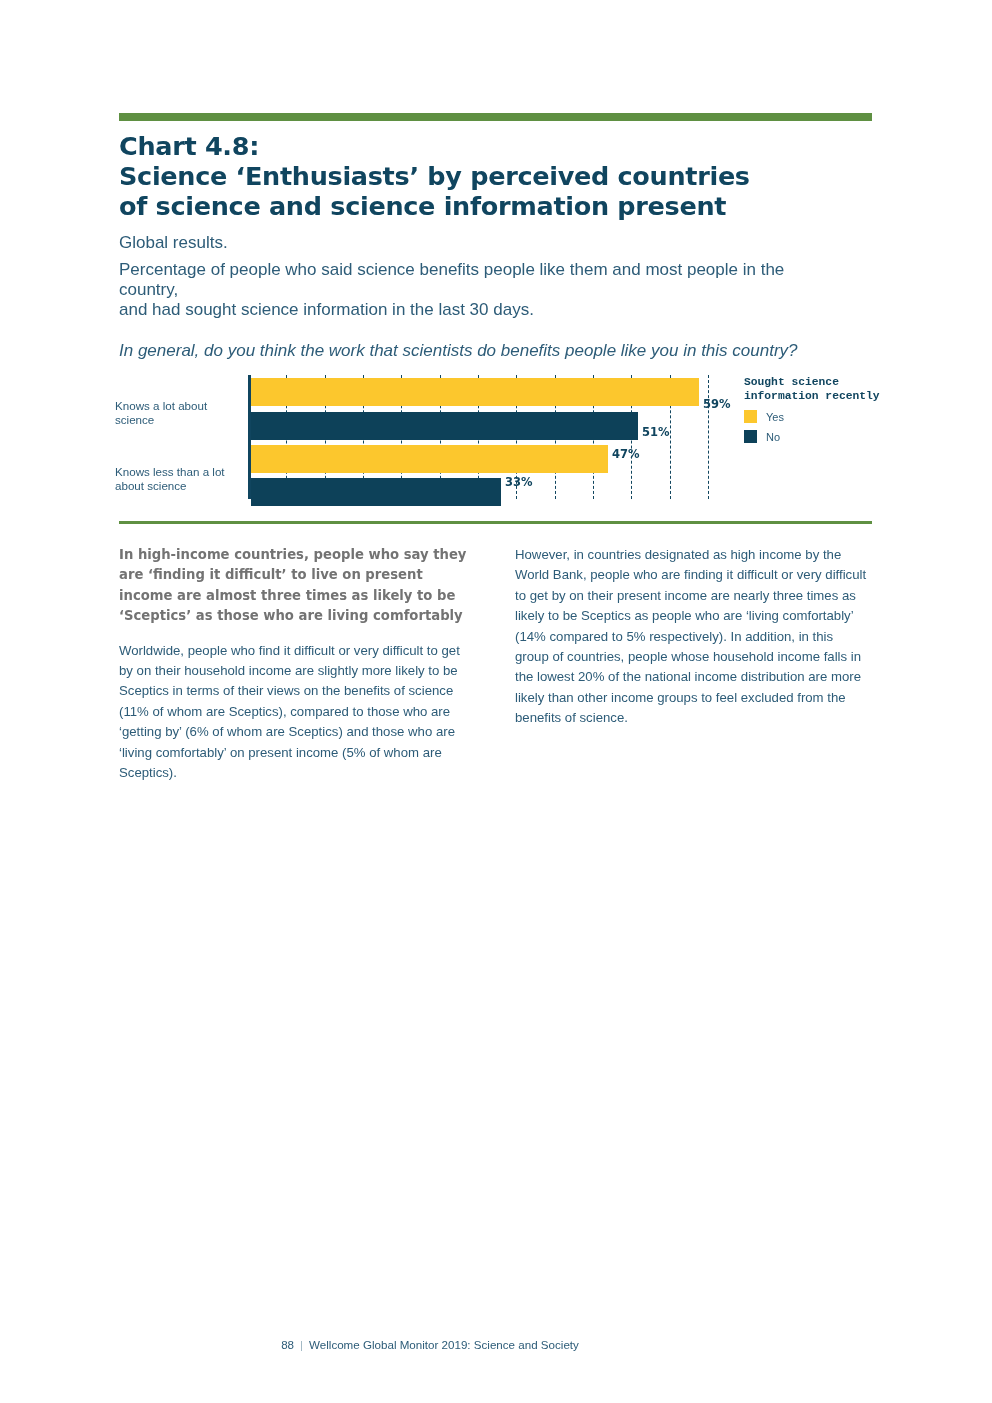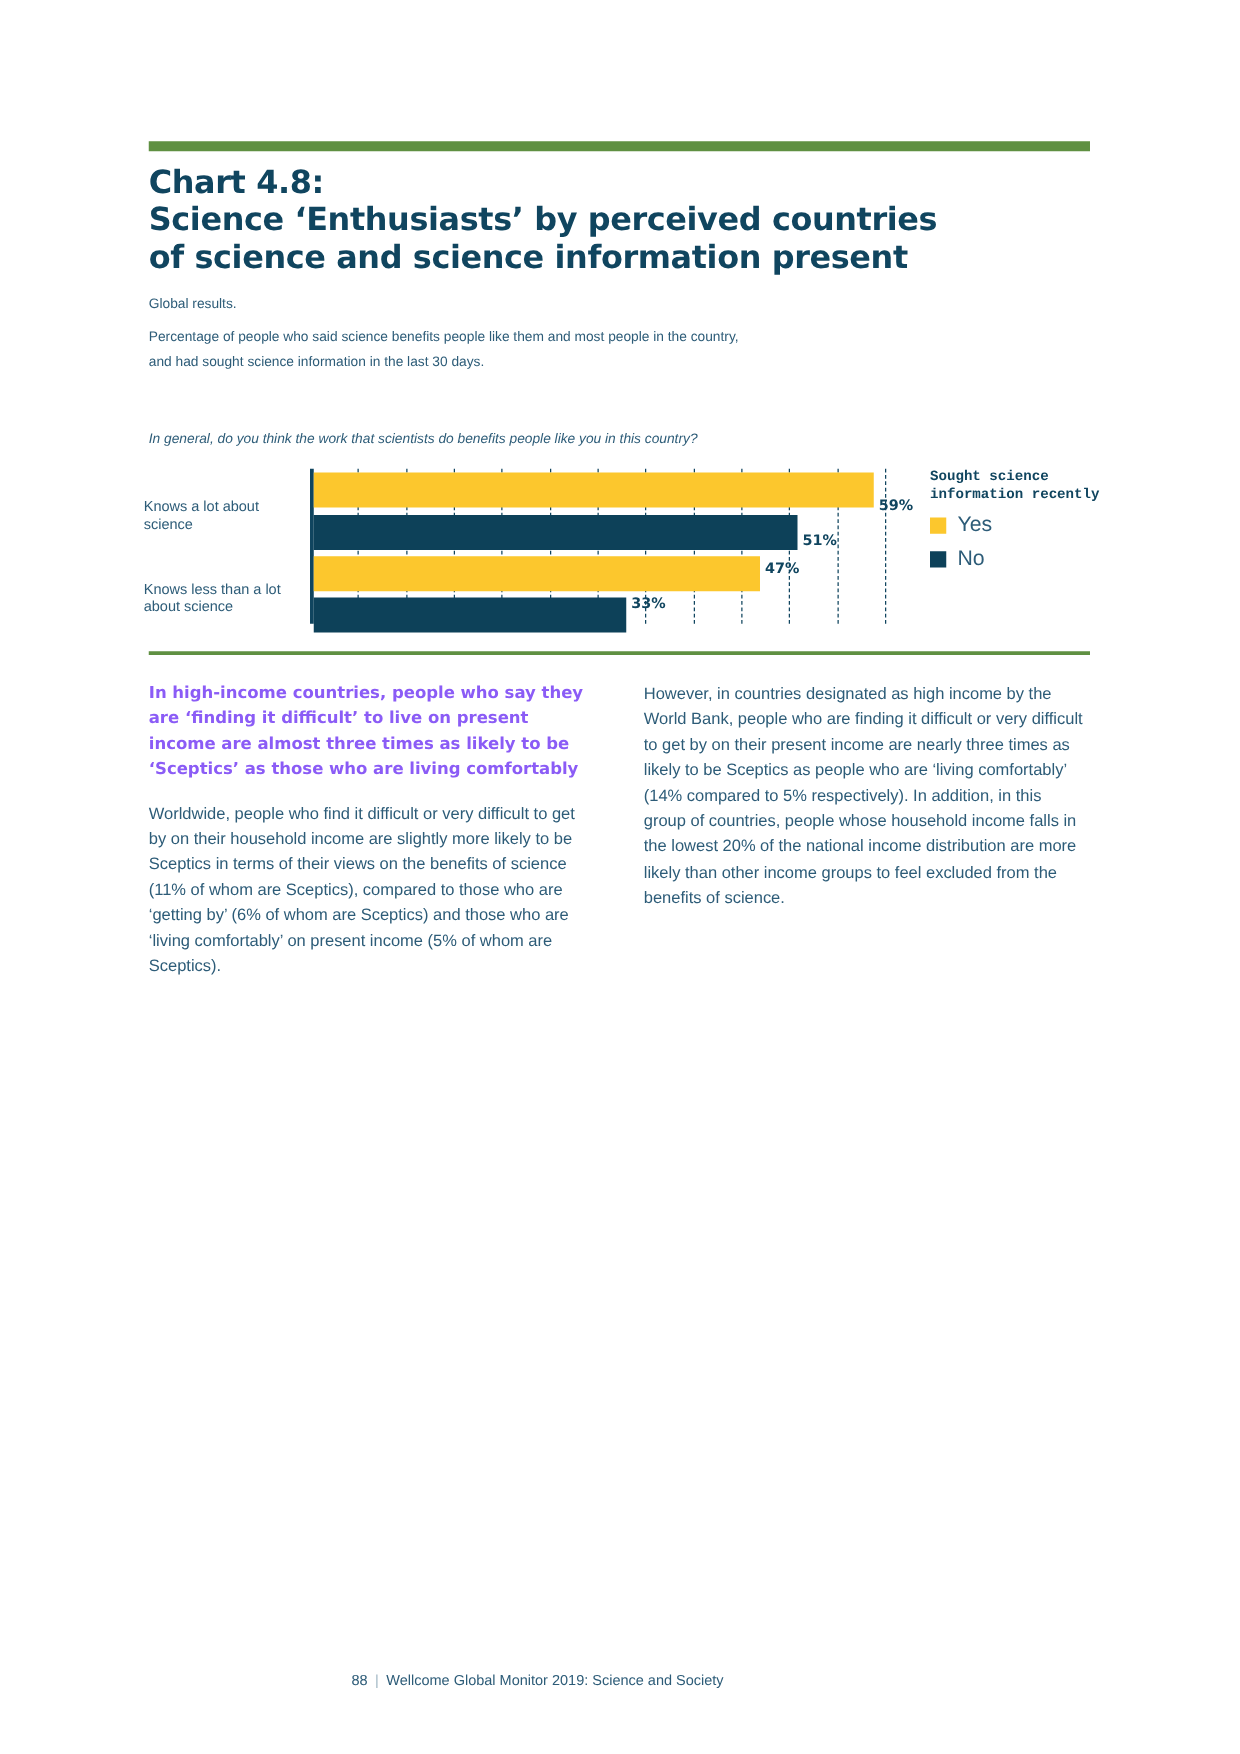--- a/index.html
+++ b/index.html
@@ -53,21 +53,21 @@
     letter-spacing: -0.3px;
     color: #10455f;
   }
   .chart-heading .ln { display: block; white-space: pre; }
 
   
   .intro {
     position: absolute;
     left: 119px;
     width: 760px;
-    font-size: 11px;
+    font-size: 17px;
     line-height: 20px;
     color: #2d5c78;
   }
   .intro-1 { top: 233px; }
   .intro-2 { top: 260px; width: 700px; }
   .intro-q1 { top: 311px; font-style: italic; }
   .intro-q2 { top: 341px; font-style: italic; }
   .intro .ln { display: block; }
 
   
@@ -153,42 +153,42 @@
   }
   .legend-sw {
     width: 13px;
     height: 13px;
     margin-right: 9px;
     flex: 0 0 auto;
   }
   .legend-sw.yes { background: #fcc72d; }
   .legend-sw.no  { background: #0d4159; }
   .legend-txt {
-    font-size: 17px;
+    font-size: 11px;
     color: #2d5c78;
   }
 
   
   .col {
     position: absolute;
     top: 545px;
     width: 355px;
     font-size: 13.2px;
     line-height: 20.4px;
     color: #2d5c78;
   }
   .col-left  { left: 119px; }
   .col-right { left: 515px; }
   .col h3 {
     margin: 0 0 14px 0;
     font-family: "DejaVu Sans", sans-serif;
     font-weight: bold;
     font-size: 13.2px;
     line-height: 20.4px;
-    color: #8b5cf6;
+    color: #737373;
   }
   .col p { margin: 0; }
 
   
   .footer {
     position: absolute;
     left: 0;
     top: 1338px;
     width: 860px;
     text-align: center;

